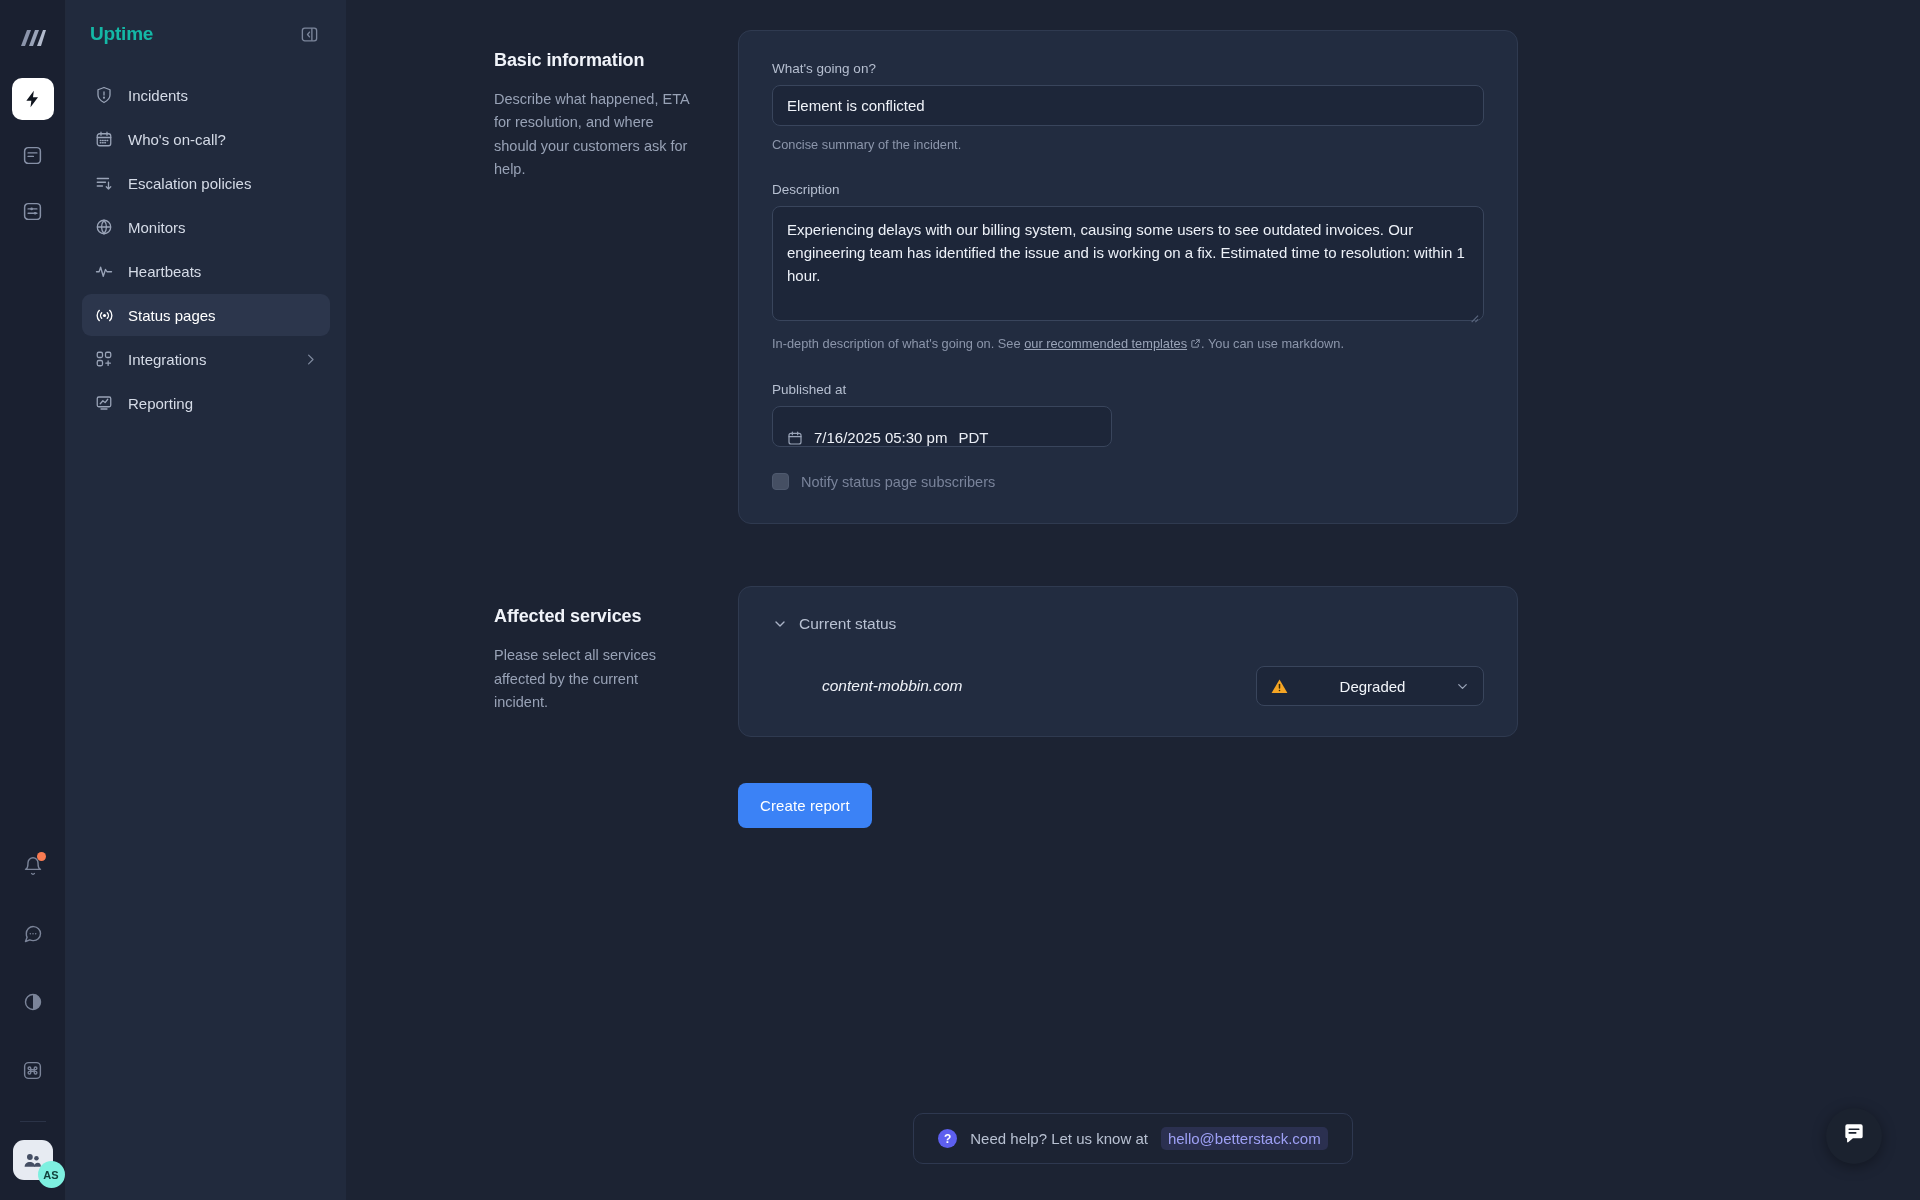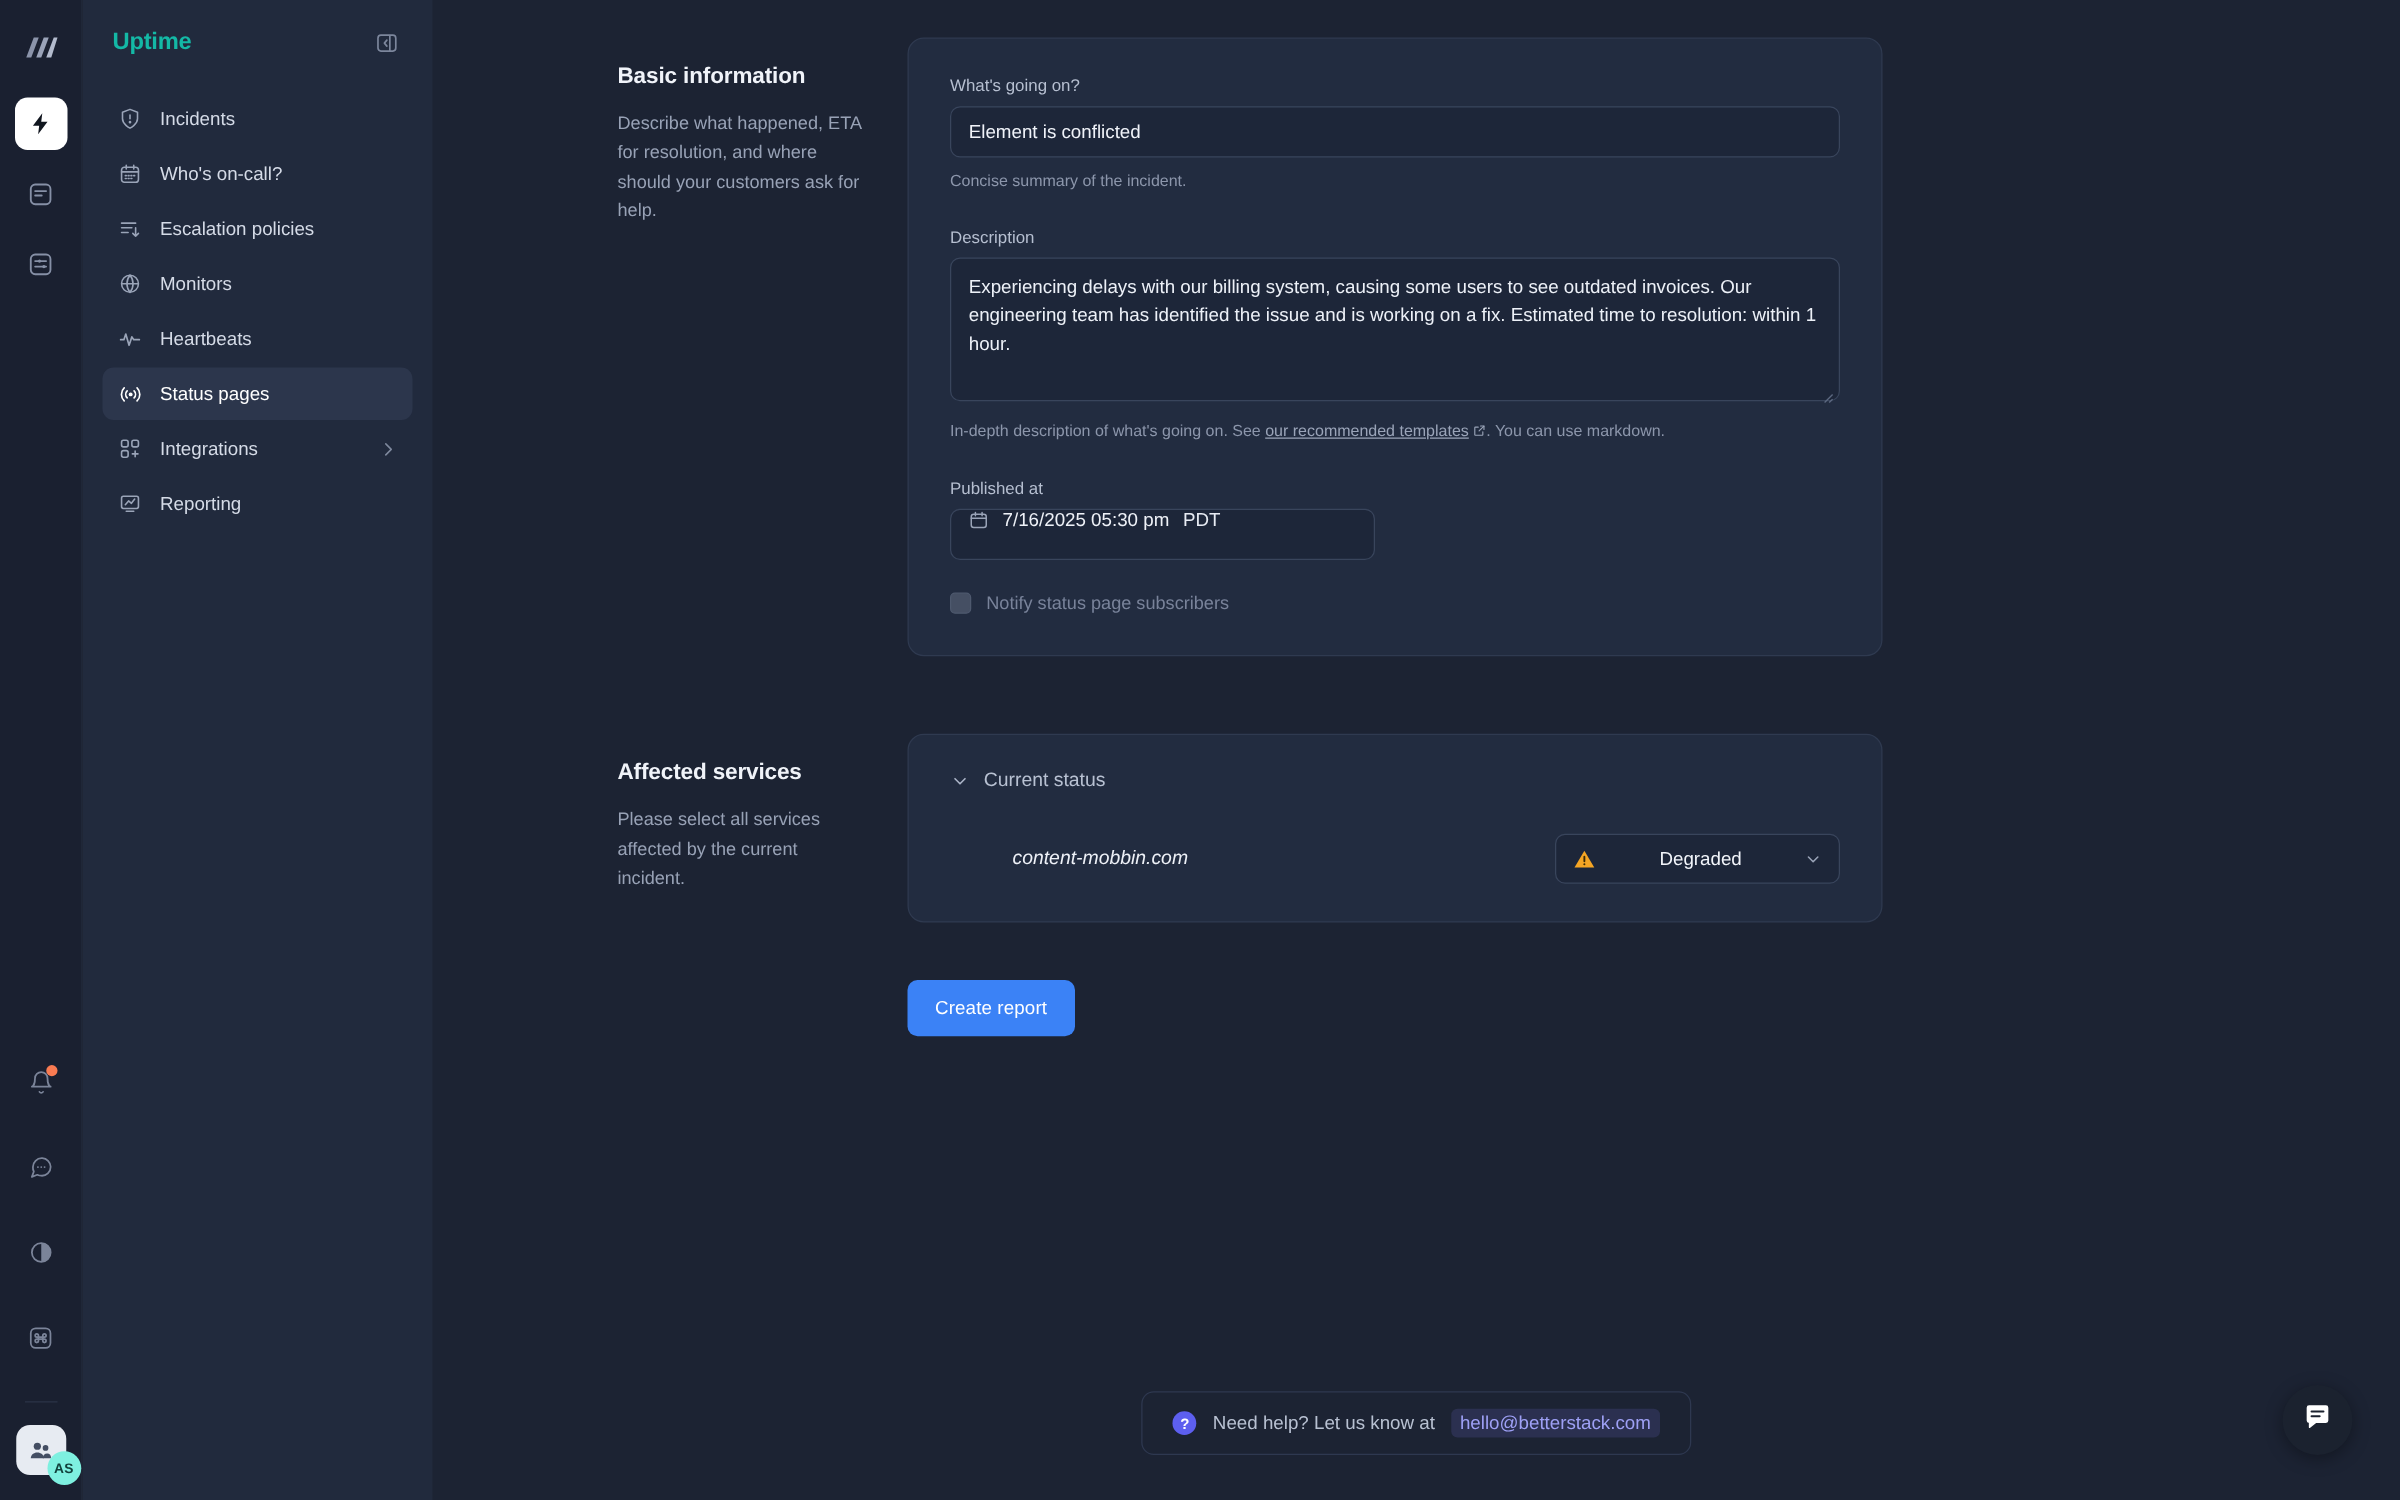--- a/index.html
+++ b/index.html
@@ -78,21 +78,21 @@
   .nav-item .nav-icon{width:20px;height:20px;display:flex;align-items:center;justify-content:center;color:#9aa4b8;flex:0 0 20px;}
   .nav-item.active{background:#2b3purple;background:#2c364c;color:#ffffff;}
   .nav-item.active .nav-icon{color:#ffffff;}
   .nav-chevron{margin-left:auto;color:#7e889d;display:flex;align-items:center;}
 
   
   .main{flex:1 1 auto;position:relative;overflow:hidden;}
   .content{
     padding:30px 0 0 0;display:flex;flex-direction:column;align-items:stretch;height:100%;
   }
-  .section{display:flex;gap:0;padding:0 0 0 0;}
+  .section{display:flex;gap:12px;padding:0 0 0 0;}
   .sec-left{
     width:380px;flex:0 0 380px;padding-left:148px;padding-top:20px;padding-right:30px;
   }
   .sec-title{font-size:18px;font-weight:700;color:#f0f3f9;margin-bottom:17px;letter-spacing:-.1px;}
   .sec-desc{font-size:14.5px;line-height:1.62;color:#98a2b6;}
   .sec-right{flex:0 0 auto;width:780px;}
 
   .card{
     background:var(--card-bg);border:1px solid var(--card-border);border-radius:13px;
     padding:30px 33px 33px 33px;
@@ -115,21 +115,21 @@
     overflow:hidden;
   }
   .ta-wrap{position:relative;}
   .ta-grip{
     position:absolute;right:3px;bottom:3px;width:13px;height:13px;pointer-events:none;color:#5b6舍;color:#5c6880;
   }
   .spacer-28{height:28px;}
 
   .dt-input{
     width:340px;height:41px;border-radius:8px;background:var(--input-bg);
-    border:1px solid var(--input-border);display:flex;align-items:flex-start;gap:11px;padding:0 14px;
+    border:1px solid var(--input-border);display:flex;align-items:flex-end;gap:11px;padding:0 14px;
     font-size:15px;color:#eef1f7;cursor:pointer;
   }
   .dt-input .cal{color:#9aa4b8;display:flex;}
   .dt-tz{color:#e8ecf4;}
 
   .checkrow{display:flex;align-items:center;gap:12px;margin-top:26px;}
   .checkbox{
     width:17px;height:17px;border-radius:4px;background:#454f63;border:1px solid #4e596e;flex:0 0 17px;cursor:pointer;
   }
   .checklabel{font-size:14.5px;color:#7a welcome;color:#79839a;}

